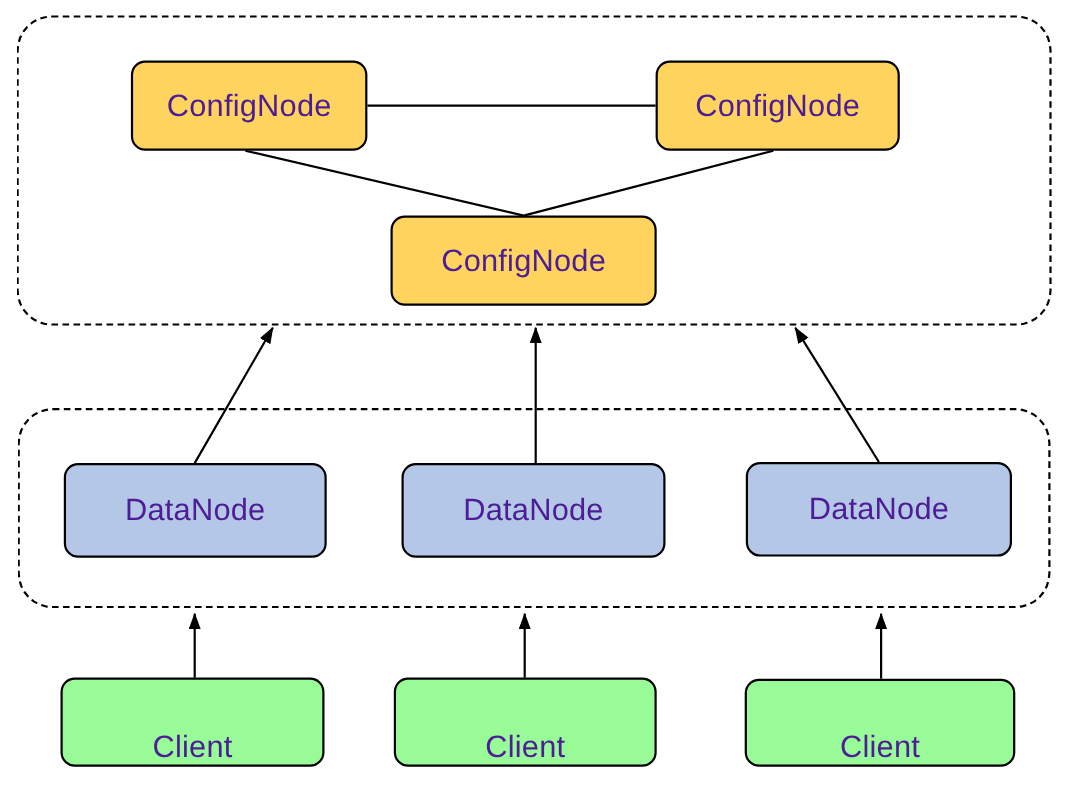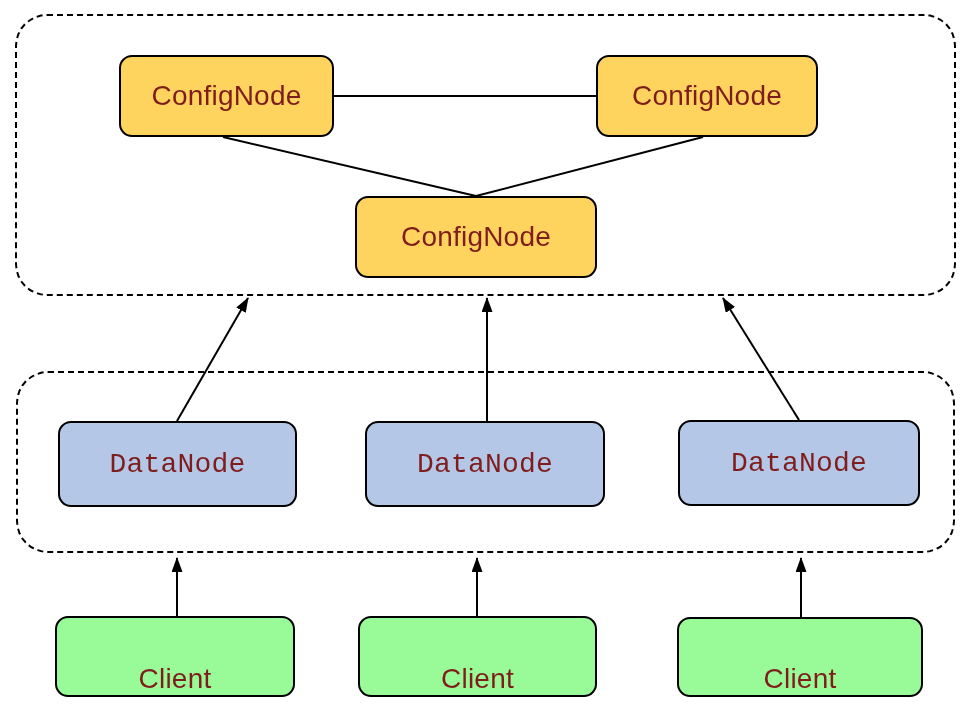--- a/index.html
+++ b/index.html
@@ -34,25 +34,25 @@
   .cluster.middle { left: 16px; top: 371px; width: 939px; height: 182px; }
   .node {
     position: absolute;
     border: 2.5px solid #000000;
     border-radius: 13px;
     box-sizing: border-box;
     display: flex;
     align-items: center;
     justify-content: center;
     font-size: 28px;
-    color: #7f1d1d;
+    color: #4c1d95;
     letter-spacing: 0.2px;
   }
   .node.config { background: #FFD45E; }
-  .node.data   { background: #B4C7E7; font-family: Liberation Mono, monospace; }
+  .node.data   { background: #B4C7E7; }
   .node.client { background: #98FB98; align-items: flex-end; }
 
   .node.config1 { left: 119px; top: 55px;  width: 215px; height: 82px; }
   .node.config2 { left: 596px; top: 55px;  width: 222px; height: 82px; }
   .node.config3 { left: 355px; top: 196px; width: 242px; height: 82px; }
 
   .node.data1 { left: 58px;  top: 421px; width: 239px; height: 86px; }
   .node.data2 { left: 365px; top: 421px; width: 240px; height: 86px; }
   .node.data3 { left: 678px; top: 420px; width: 242px; height: 86px; }
 

